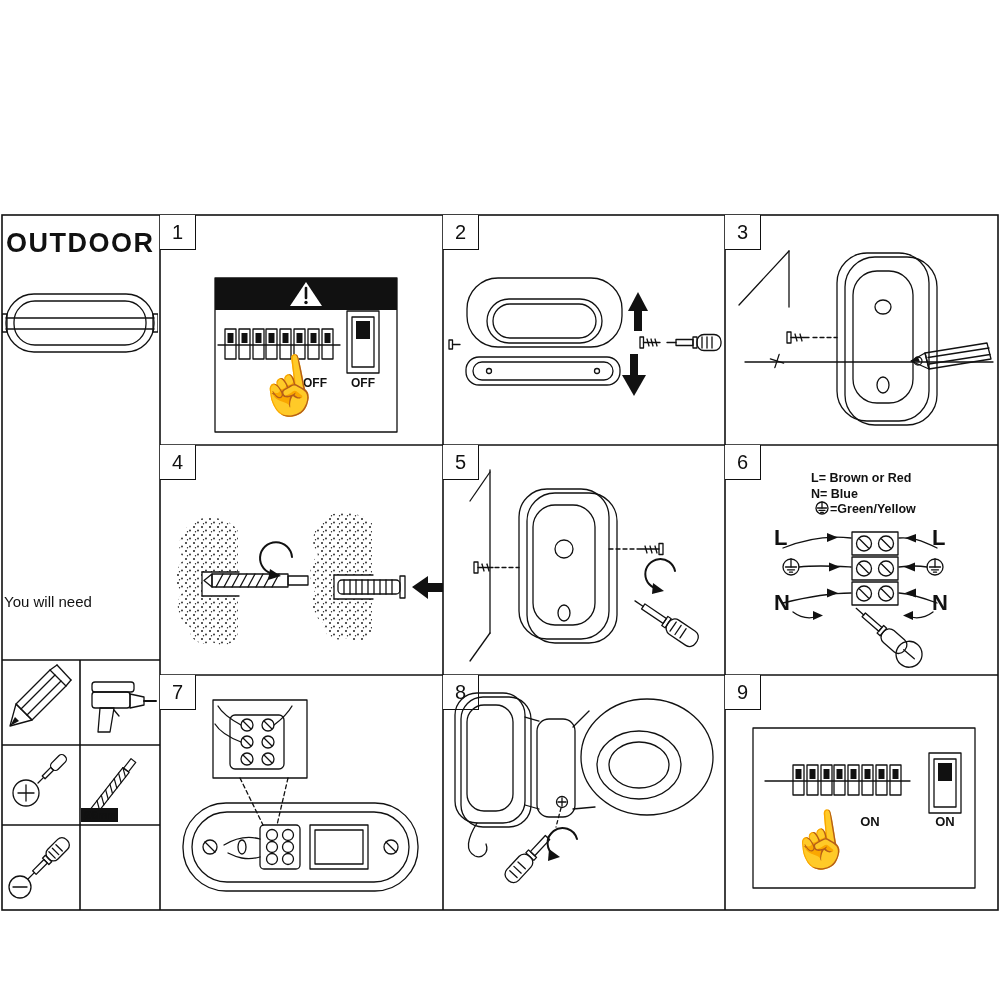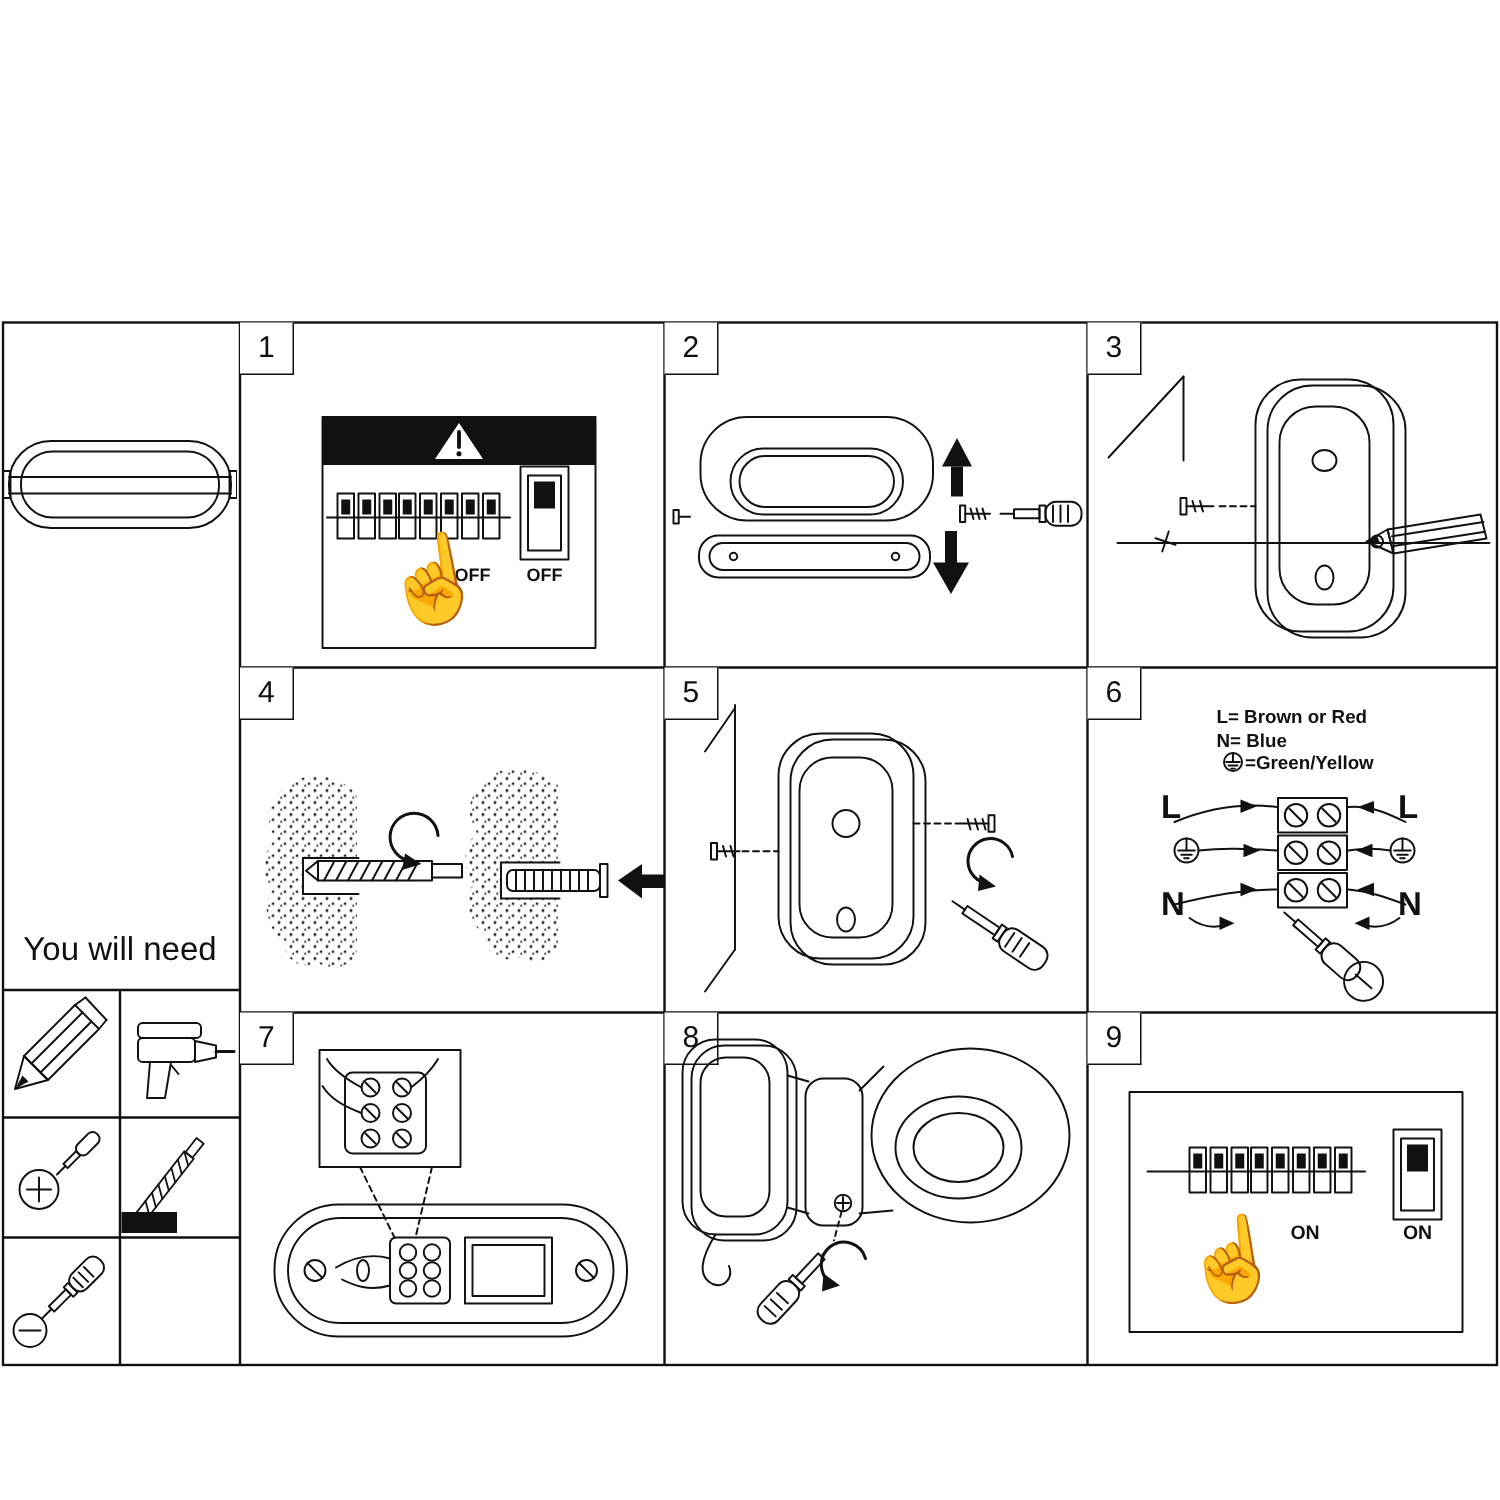--- a/index.html
+++ b/index.html
@@ -5,22 +5,22 @@
   * { margin:0; padding:0; box-sizing:border-box; }
   html,body { width:1000px; height:1000px; background:#fff; overflow:hidden;
               font-family:"Liberation Sans", sans-serif; color:#111; }
   #sheet { position:relative; width:1000px; height:1000px; background:#fff; }
   .cell { position:absolute; }
   .stepnum { position:absolute; left:0; top:0; width:36px; height:35px;
              border-right:1.6px solid #111; border-bottom:1.6px solid #111;
              font-size:20px; padding:6px 0 0 12px; background:#fff; }
   .title { position:absolute; left:6px; top:228px; width:152px;
            font-size:27px; font-weight:bold; letter-spacing:1.5px; }
-  .need  { position:absolute; left:4px; top:620px; width:152px;
-           text-align:center; font-size:22px; }
+  .need  { position:absolute; left:4px; top:593px; width:152px;
+           text-align:left; font-size:15px; }
   svg.draw { position:absolute; left:0; top:0; display:block; }
   svg text { font-family:"Liberation Sans", sans-serif; stroke:none; fill:#111; }
 </style>
 </head>
 <body>
 
 <div id="sheet">
 
   <svg class="draw" width="1000" height="1000">
     <g stroke="#111" stroke-width="1.6" fill="none">
@@ -30,20 +30,21 @@
       <line x1="725" y1="215" x2="725" y2="910"></line>
       <line x1="160" y1="445" x2="998" y2="445"></line>
       <line x1="160" y1="675" x2="998" y2="675"></line>
       <line x1="2" y1="660" x2="160" y2="660"></line>
       <line x1="2" y1="745" x2="160" y2="745"></line>
       <line x1="2" y1="825" x2="160" y2="825"></line>
       <line x1="80" y1="660" x2="80" y2="910"></line>
     </g>
   </svg>
 
+  <div class="title">OUTDOOR</div>
 
   <svg class="draw" style="left:2px;top:288px" width="156" height="70">
     <g stroke="#111" stroke-width="1.3" fill="none" stroke-linecap="round" stroke-linejoin="round">
       <rect x="4" y="6" width="148" height="58" rx="28"></rect>
       <rect x="12" y="13" width="132" height="44" rx="21"></rect>
       <line x1="4" y1="30" x2="152" y2="30"></line>
       <line x1="4" y1="41" x2="152" y2="41"></line>
       <rect x="0" y="26" width="5" height="18"></rect>
       <rect x="151" y="26" width="5" height="18"></rect>
     </g>

